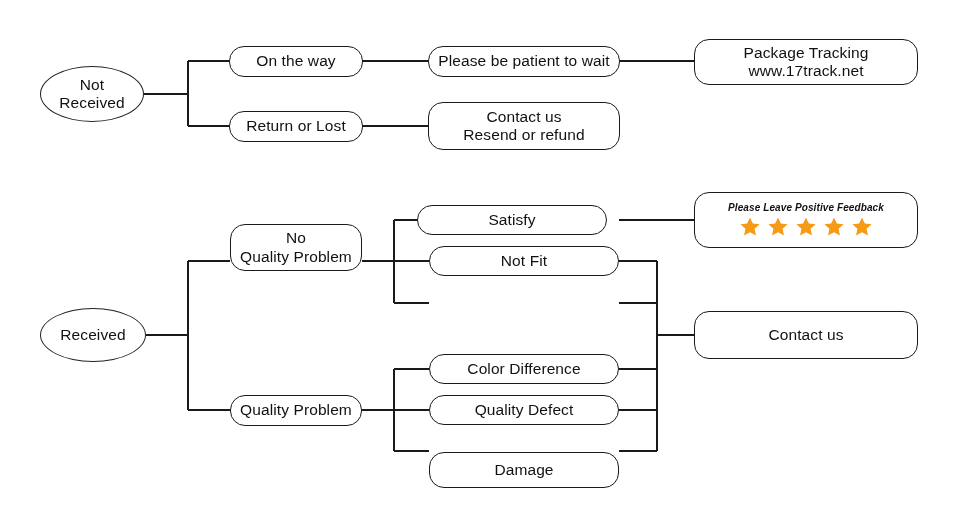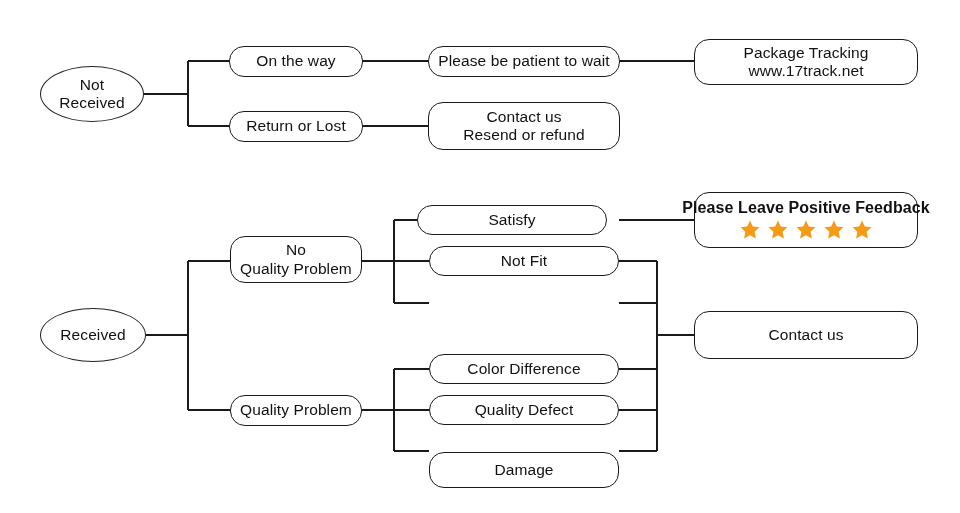--- a/index.html
+++ b/index.html
@@ -54,23 +54,24 @@
     align-items: center;
     gap: 6px;
     margin-top: 2px;
   }
   .star {
     width: 22px;
     height: 22px;
     display: block;
   }
   .fb-title {
-    font-size: 16px;
+    font-size: 10px;
     font-weight: 600;
     letter-spacing: 0.1px;
+    font-style: italic;
   }
   .connector-layer {
     position: absolute;
     left: 0; top: 0;
     width: 960px;
     height: 513px;
     pointer-events: none;
   }
 </style>
 </head>
@@ -151,21 +152,21 @@
 
   <div class="node rbox" style="left:694px; top:39px; width:224px; height:46px;">
     <span class="ln">Package Tracking</span>
     <span class="ln">www.17track.net</span>
   </div>
 
   <div class="node ellipse" style="left:40px; top:308px; width:106px; height:54px;">
     <span class="ln">Received</span>
   </div>
 
-  <div class="node rbox" style="left:230px; top:236px; width:132px; height:47px;">
+  <div class="node rbox" style="left:230px; top:224px; width:132px; height:47px;">
     <span class="ln">No</span>
     <span class="ln">Quality Problem</span>
   </div>
 
   <div class="node rbox" style="left:230px; top:395px; width:132px; height:31px;">
     <span class="ln">Quality Problem</span>
   </div>
 
   <div class="node rbox" style="left:417px; top:205px; width:190px; height:30px;">
     <span class="ln">Satisfy</span>

